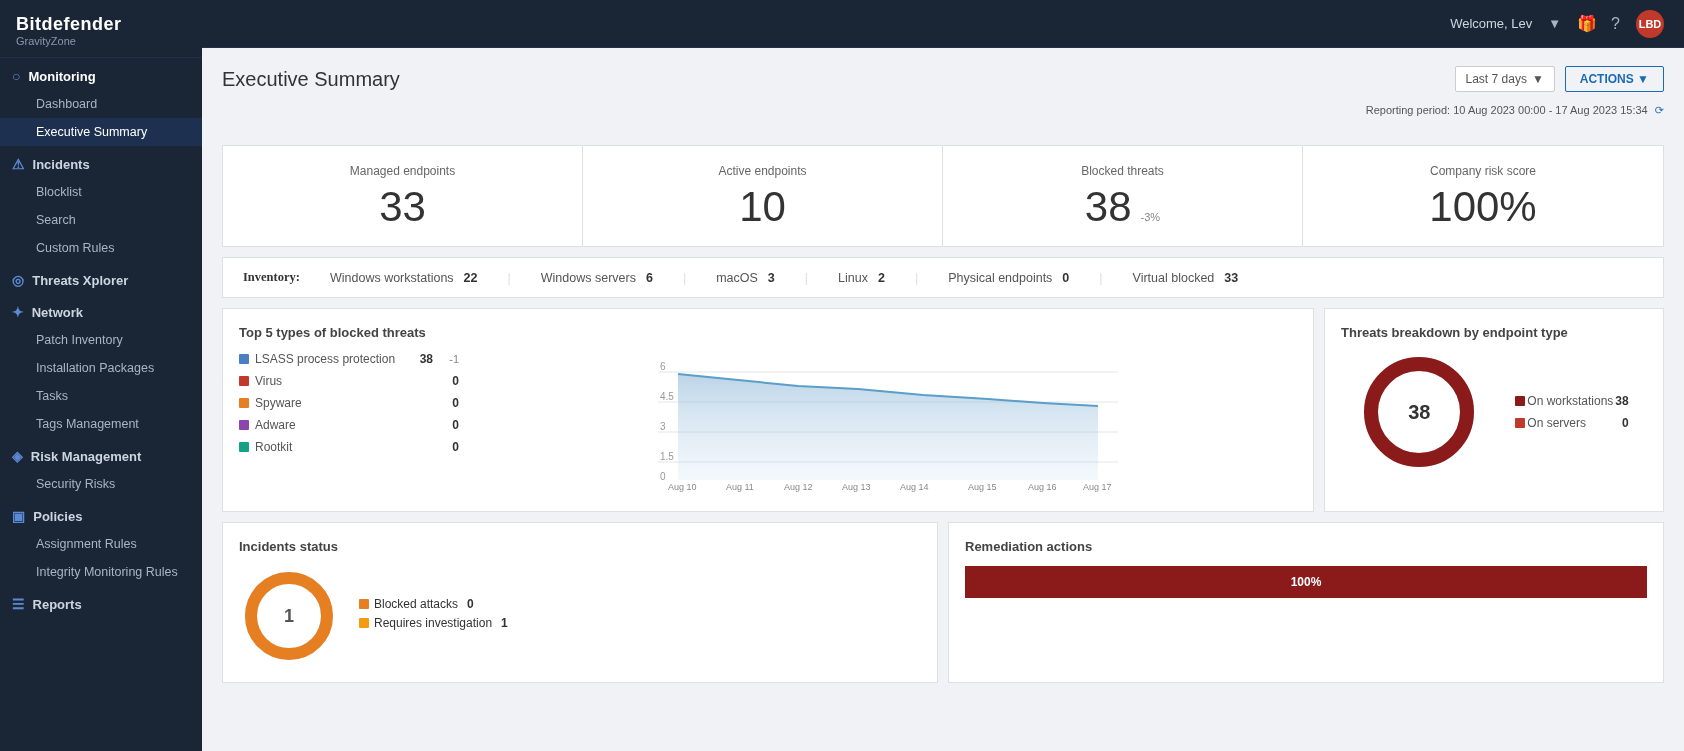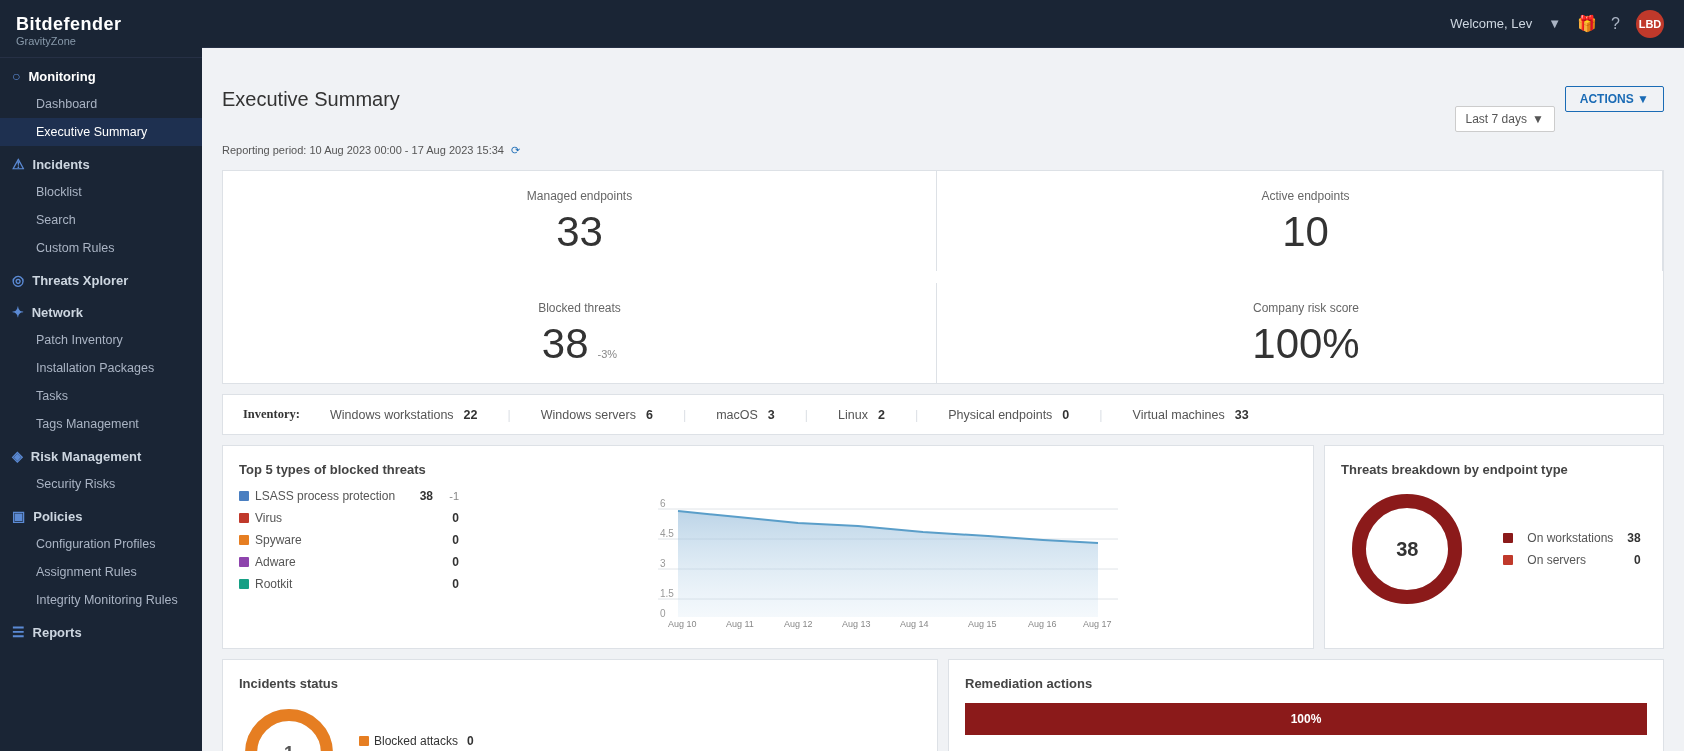--- a/index.html
+++ b/index.html
@@ -86,46 +86,46 @@
     .page-header-right { display: flex; align-items: center; gap: 10px; }
     .date-dropdown {
       border: 1px solid #ccc;
       background: #fff;
       padding: 5px 10px;
       font-size: 12px;
       color: #555;
       cursor: pointer;
       display: flex; align-items: flex-end; gap: 5px;
       border-radius: 2px;
-      margin-top: 40px;
     }
     .actions-btn {
       border: 1.5px solid #1a6bb5;
       background: transparent;
       color: #1a6bb5;
       padding: 5px 14px;
       font-size: 12px;
       cursor: pointer;
       border-radius: 2px;
       font-weight: 600;
       display: flex; align-items: center; gap: 4px;
     }
 
     .reporting-period {
+      text-align: right;
       font-size: 11px;
       color: #888;
-      margin-bottom: 13px;
+      margin-bottom: 28px;
     }
     .reporting-period span { color: #555; }
 
     
     .stats-row {
       display: grid;
-      grid-template-columns: 1fr 1fr;
-      gap: 12px;
+      grid-template-columns: 1fr 1fr 1fr 1fr;
+      gap: 0;
       background: #fff;
       border: 1px solid #dde1e6;
       margin-bottom: 10px;
     }
     .stat-card {
       padding: 18px 20px;
       text-align: center;
       border-right: 1px solid #dde1e6;
     }
     .stat-card:last-child { border-right: none; }
@@ -179,21 +179,21 @@
     .line-chart-svg { width: 100%; height: 140px; }
 
     
     .donut-card-inner { display: flex; align-items: center; gap: 20px; }
     .donut-svg-wrap { position: relative; width: 120px; height: 120px; }
     .donut-center-label {
       position: absolute; top: 50%; left: 50%; transform: translate(-50%, -50%);
       font-size: 20px; font-weight: 600; color: #333;
     }
     .donut-legend { display: flex; flex-direction: column; gap: 8px; font-size: 12px; }
-    .donut-legend-item { display: flex; align-items: center; gap: 14px; justify-content: flex-end; }
+    .donut-legend-item { display: flex; align-items: center; gap: 2px; justify-content: flex-end; }
     .donut-legend-dot { width: 10px; height: 10px; border-radius: 1px; }
     .donut-legend-label { flex: 1; color: #555; }
     .donut-legend-count { font-weight: 600; color: #333; }
 
     
     .bottom-row {
       display: grid;
       grid-template-columns: 1fr 1fr;
       gap: 10px;
     }
@@ -257,21 +257,20 @@
   <div class="sidebar-section-header">
     <span class="sidebar-section-icon">◈</span>
     <span>Risk Management</span>
   </div>
   <a class="sidebar-item">Security Risks</a>
 
   <div class="sidebar-section-header">
     <span class="sidebar-section-icon">▣</span>
     <span>Policies</span>
   </div>
-  <a class="sidebar-item">Configuration Profiles</a>
   <a class="sidebar-item">Assignment Rules</a>
   <a class="sidebar-item">Integrity Monitoring Rules</a>
 
   <div class="sidebar-section-header">
     <span class="sidebar-section-icon">☰</span>
     <span>Reports</span>
   </div>
 </div>
 
 <div class="main-content">
@@ -352,21 +351,21 @@
         <span>Linux</span>
         <span class="inv-count">2</span>
       </div>
       <span class="inventory-item-sep">|</span>
       <div class="inventory-item">
         <span>Physical endpoints</span>
         <span class="inv-count">0</span>
       </div>
       <span class="inventory-item-sep">|</span>
       <div class="inventory-item">
-        <span>Virtual machines</span>
+        <span>Virtual blocked</span>
         <span class="inv-count">33</span>
       </div>
     </div>
 
     <div class="charts-row">
 
       <div class="chart-card">
         <div class="chart-title">Top 5 types of blocked threats</div>
         <div class="threats-content">
           <div class="threats-list">

